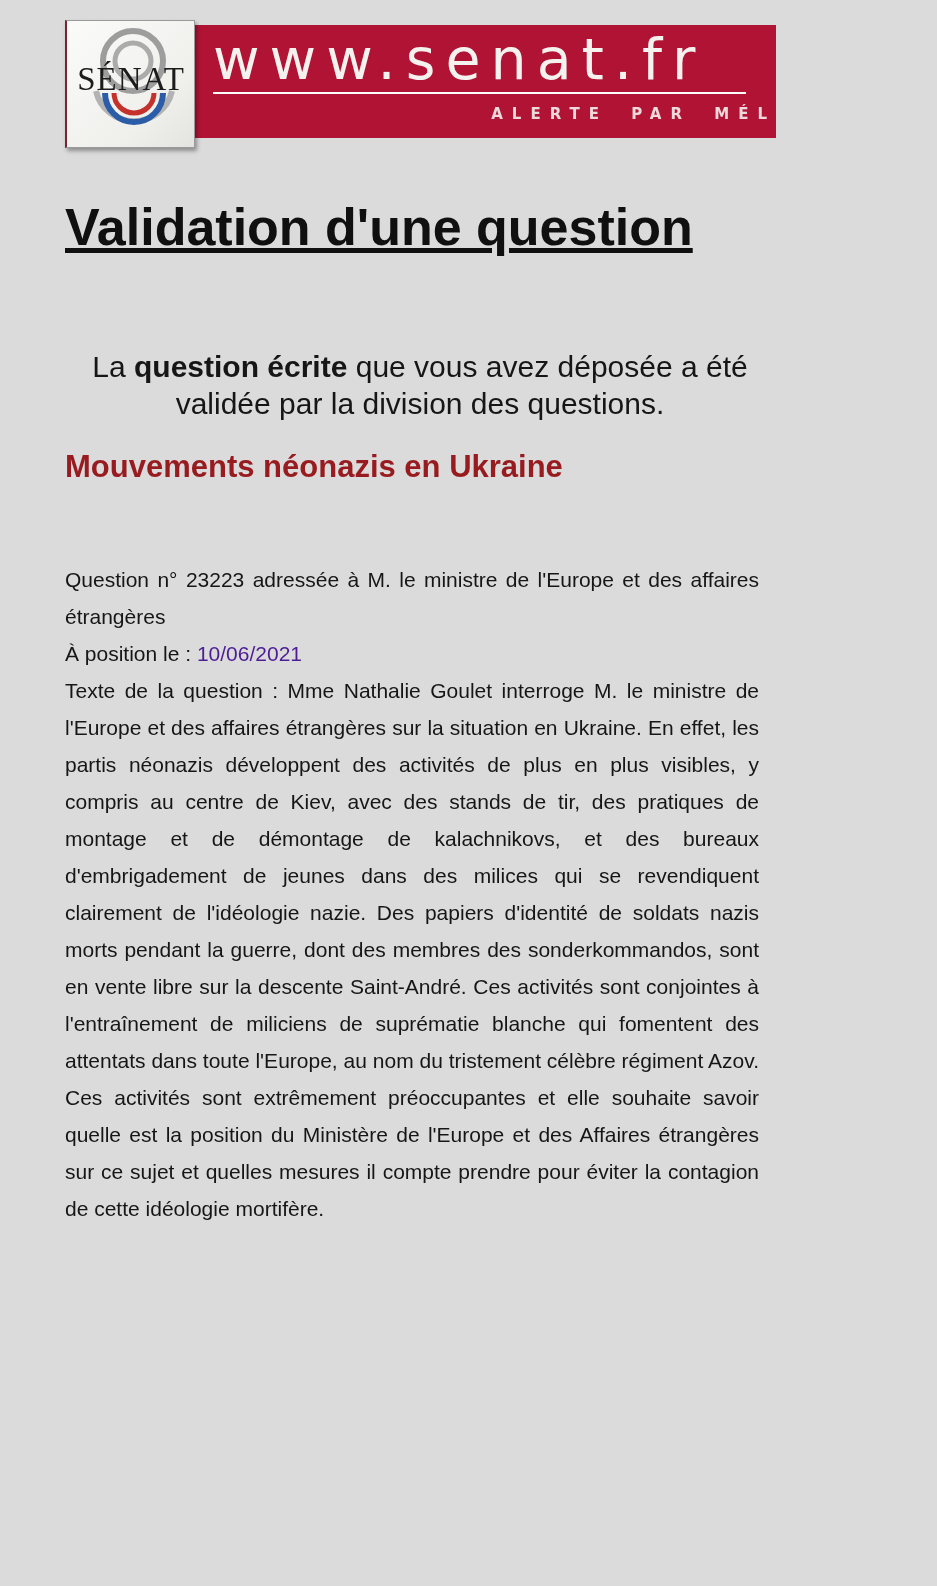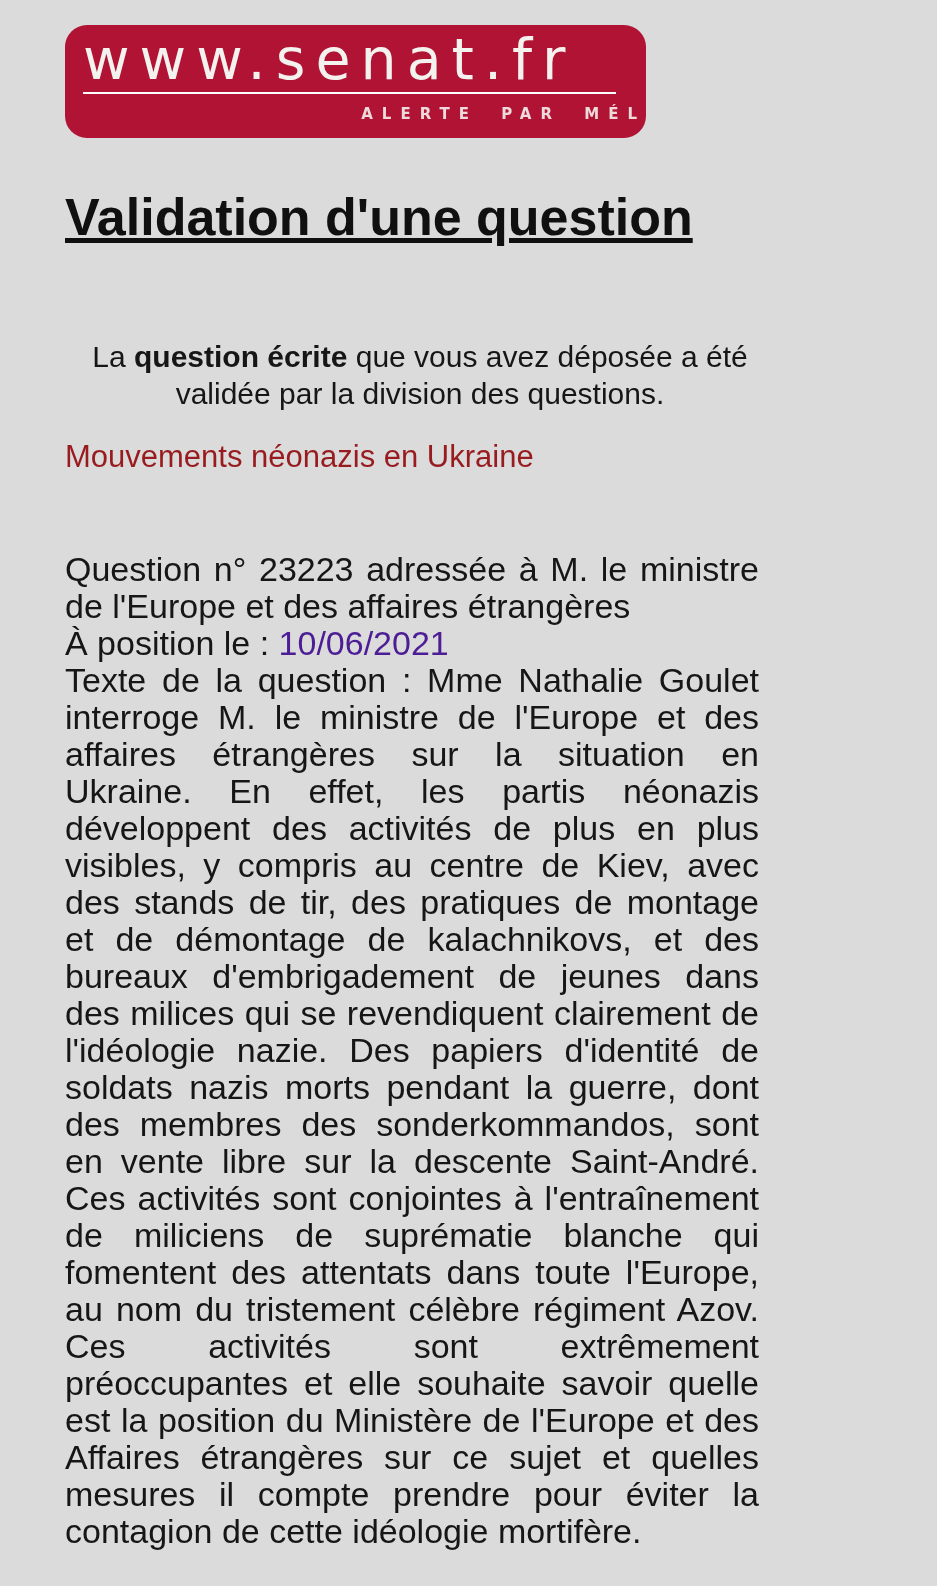--- a/index.html
+++ b/index.html
@@ -42,21 +42,20 @@
   }
   .banner {
     width: 581px;
     height: 113px;
     margin-top: 5px;
     margin-left: 0;
     background: #b01334;
     box-sizing: border-box;
     padding: 5px 0 0 18px;
     cursor: pointer;
-    border-radius: 22px;
   }
   .banner-url {
     font-family: "DejaVu Sans", sans-serif;
     font-size: 57px;
     line-height: 59px;
     letter-spacing: 10px;
     color: #f4f2ee;
     white-space: nowrap;
   }
   .banner-rule {
@@ -96,39 +95,49 @@
     margin: 88px 0 4px 0;
     font-size: 30px;
     line-height: 37px;
     text-align: center;
   }
   p.intro strong { font-weight: bold; }
   h2.subject {
     margin: 26px 0 0 0;
     font-size: 31px;
     line-height: 37px;
-    font-weight: normal;
+    font-weight: bold;
     color: #971b1f;
   }
   p.qtext {
     margin: 76px 16px 0 0;
-    font-size: 34px;
+    font-size: 21px;
     line-height: 37px;
     text-align: justify;
   }
   a.date-link {
     color: #4c1d95;
     text-decoration: none;
     cursor: pointer;
   }
 </style>
 </head>
 <body>
 
 <header class="masthead">
+  <div class="logo-box">
+    <svg width="128" height="126" viewBox="0 0 128 126" aria-hidden="true">
+      <circle cx="66" cy="40" r="30" fill="none" stroke="#9d9d9d" stroke-width="6"></circle>
+      <circle cx="66" cy="40" r="18" fill="none" stroke="#ababab" stroke-width="5"></circle>
+      <path d="M 29 70 A 39 39 0 0 0 105 70" fill="none" stroke="#b3b3b3" stroke-width="6"></path>
+      <path d="M 38 72 A 29 29 0 0 0 96 72" fill="none" stroke="#2a5ca8" stroke-width="6"></path>
+      <path d="M 47 72 A 20 20 0 0 0 87 72" fill="none" stroke="#c4322b" stroke-width="5"></path>
+      <text x="64" y="69" text-anchor="middle" class="logo-senat-text" font-size="33" fill="#1c1c1c">SÉNAT</text>
+    </svg>
+  </div>
   <div class="banner">
     <div class="banner-url">www.senat.fr</div>
     <div class="banner-rule"></div>
     <div class="banner-tagline">ALERTE PAR MÉL</div>
   </div>
 </header>
 
 <main>
   <h1 class="page-title">Validation d'une question</h1>
 

